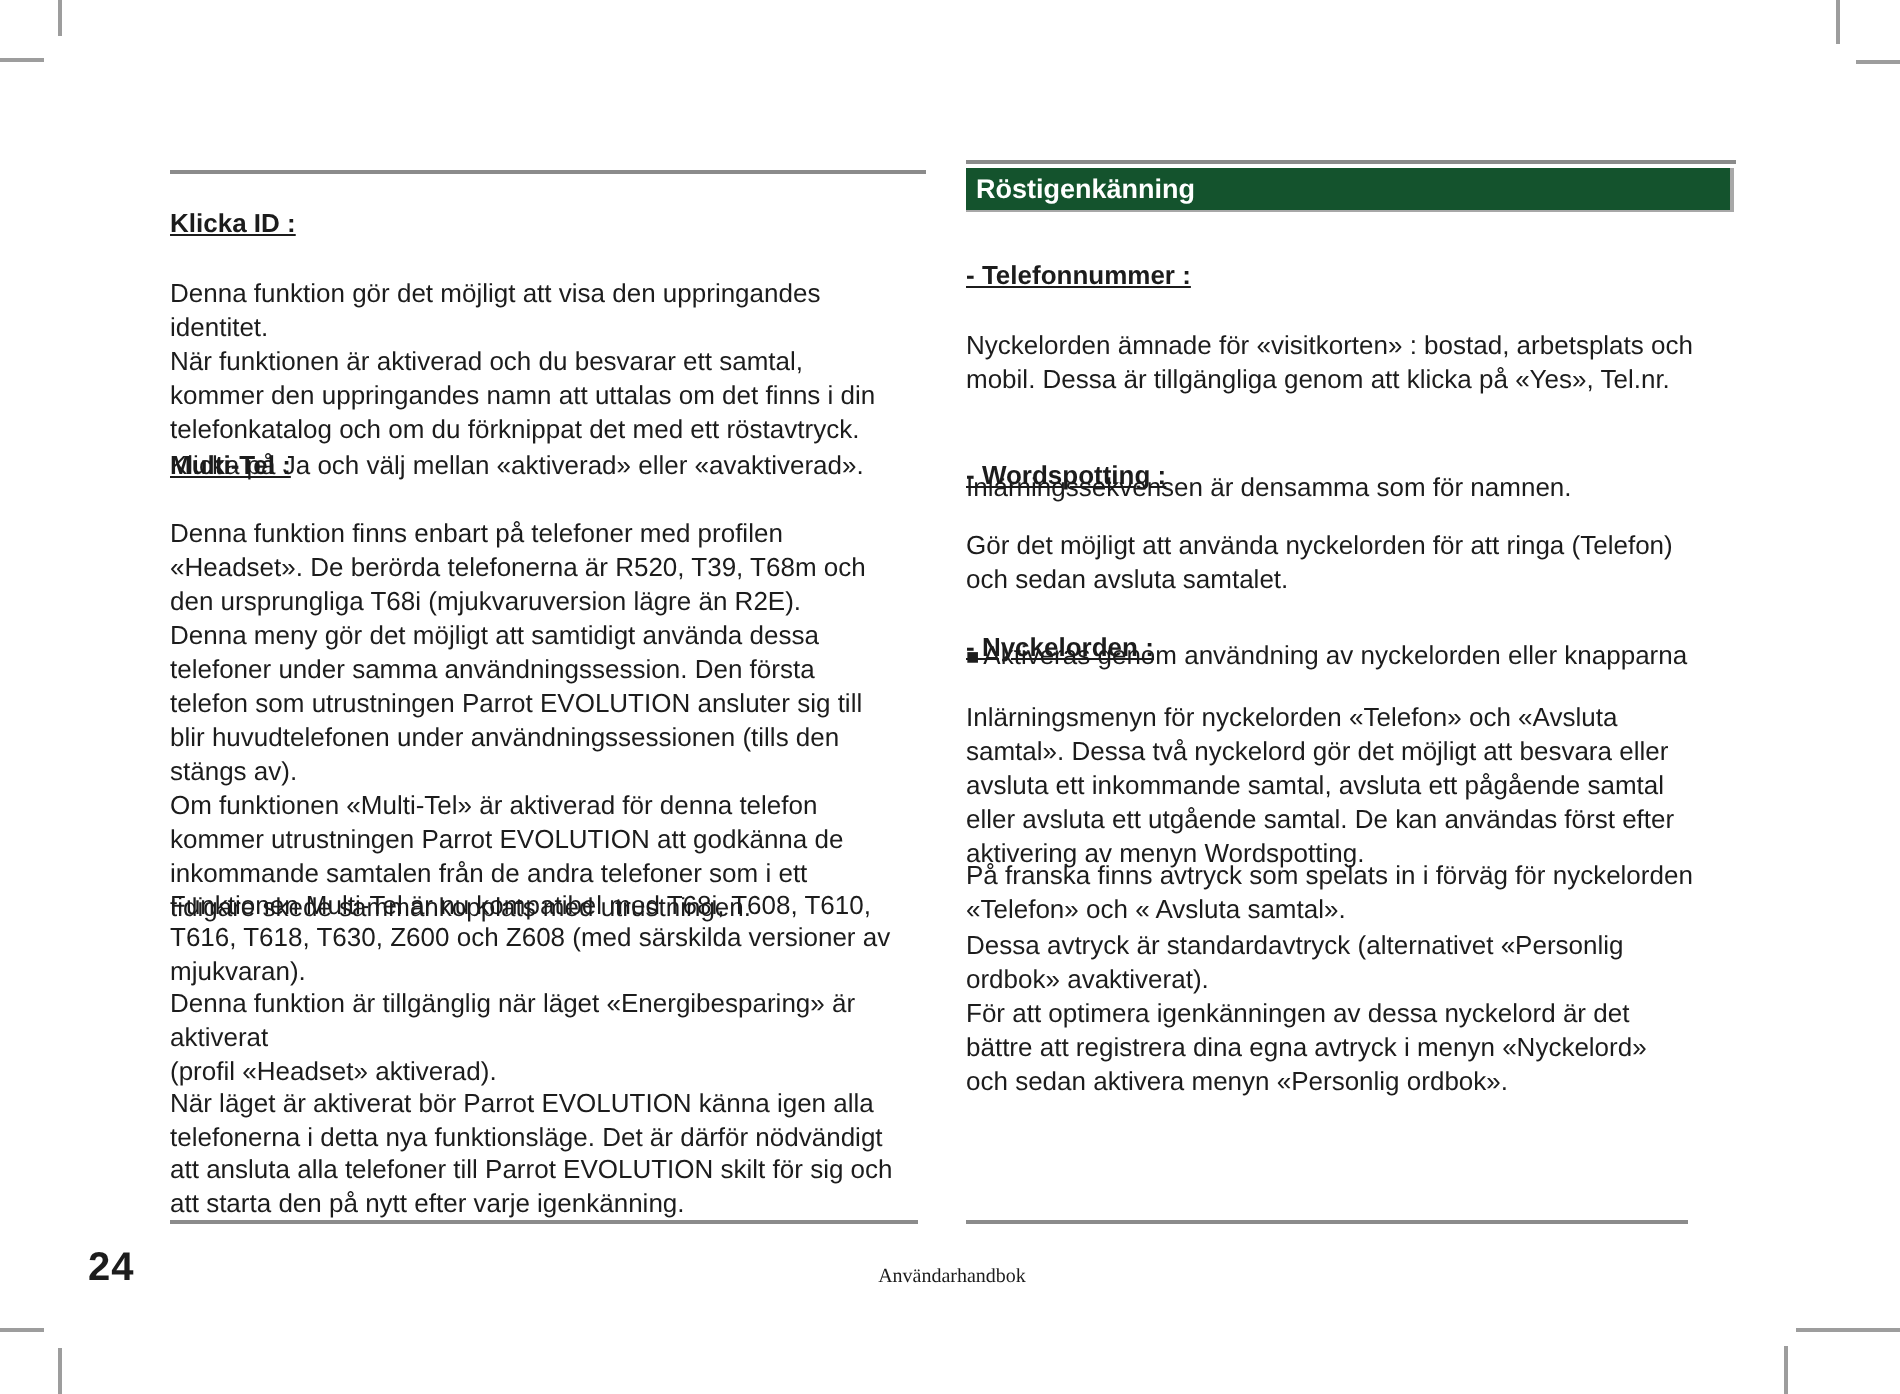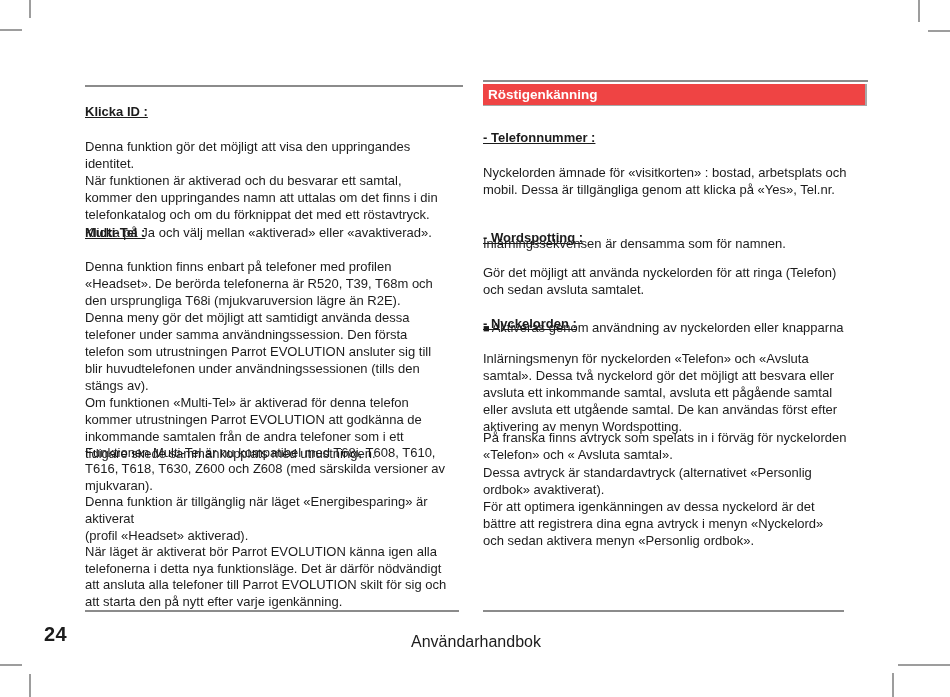--- a/index.html
+++ b/index.html
@@ -20,21 +20,21 @@
   .heading {
     font-weight: bold;
     text-decoration: underline;
     white-space: pre;
   }
   .para { white-space: pre; }
   .banner {
     position: absolute;
     left: 483px; top: 84px;
     width: 384px; height: 22px;
-    background: #ef4444;
+    background: #14532d;
     color: #ffffff;
     font-weight: bold;
     font-size: 13.5px;
     line-height: 21px;
     padding-left: 5px;
     border-right: 2px solid #a8a8a8;
     border-bottom: 1px solid #a8a8a8;
   }
   .bullet-row { margin-top: 4px; white-space: pre; }
   .bullet-row .sq { font-size: 11px; margin-right: 2px; }
@@ -44,21 +44,22 @@
     left: 44px; top: 623px;
     font-size: 20px;
     font-weight: bold;
     letter-spacing: 0.5px;
   }
   .footer-text {
     position: absolute;
     left: 85px; top: 633px;
     width: 782px;
     text-align: center;
-    font-size: 16px;
+    font-size: 10px;
+    font-family: Liberation Serif, serif;
   }
   
   #l-sec0 { top: 86px; }
   #l-sec1 { top: 207px; line-height: 17px; }
   #l-sec2 { top: 428px; line-height: 16.6px; }
   
   #r-sec0 { top: 112px; }
   #r-sec1 { top: 212px; }
   #r-sec2 { top: 298px; }
   #r-sec3 { top: 412px; }

